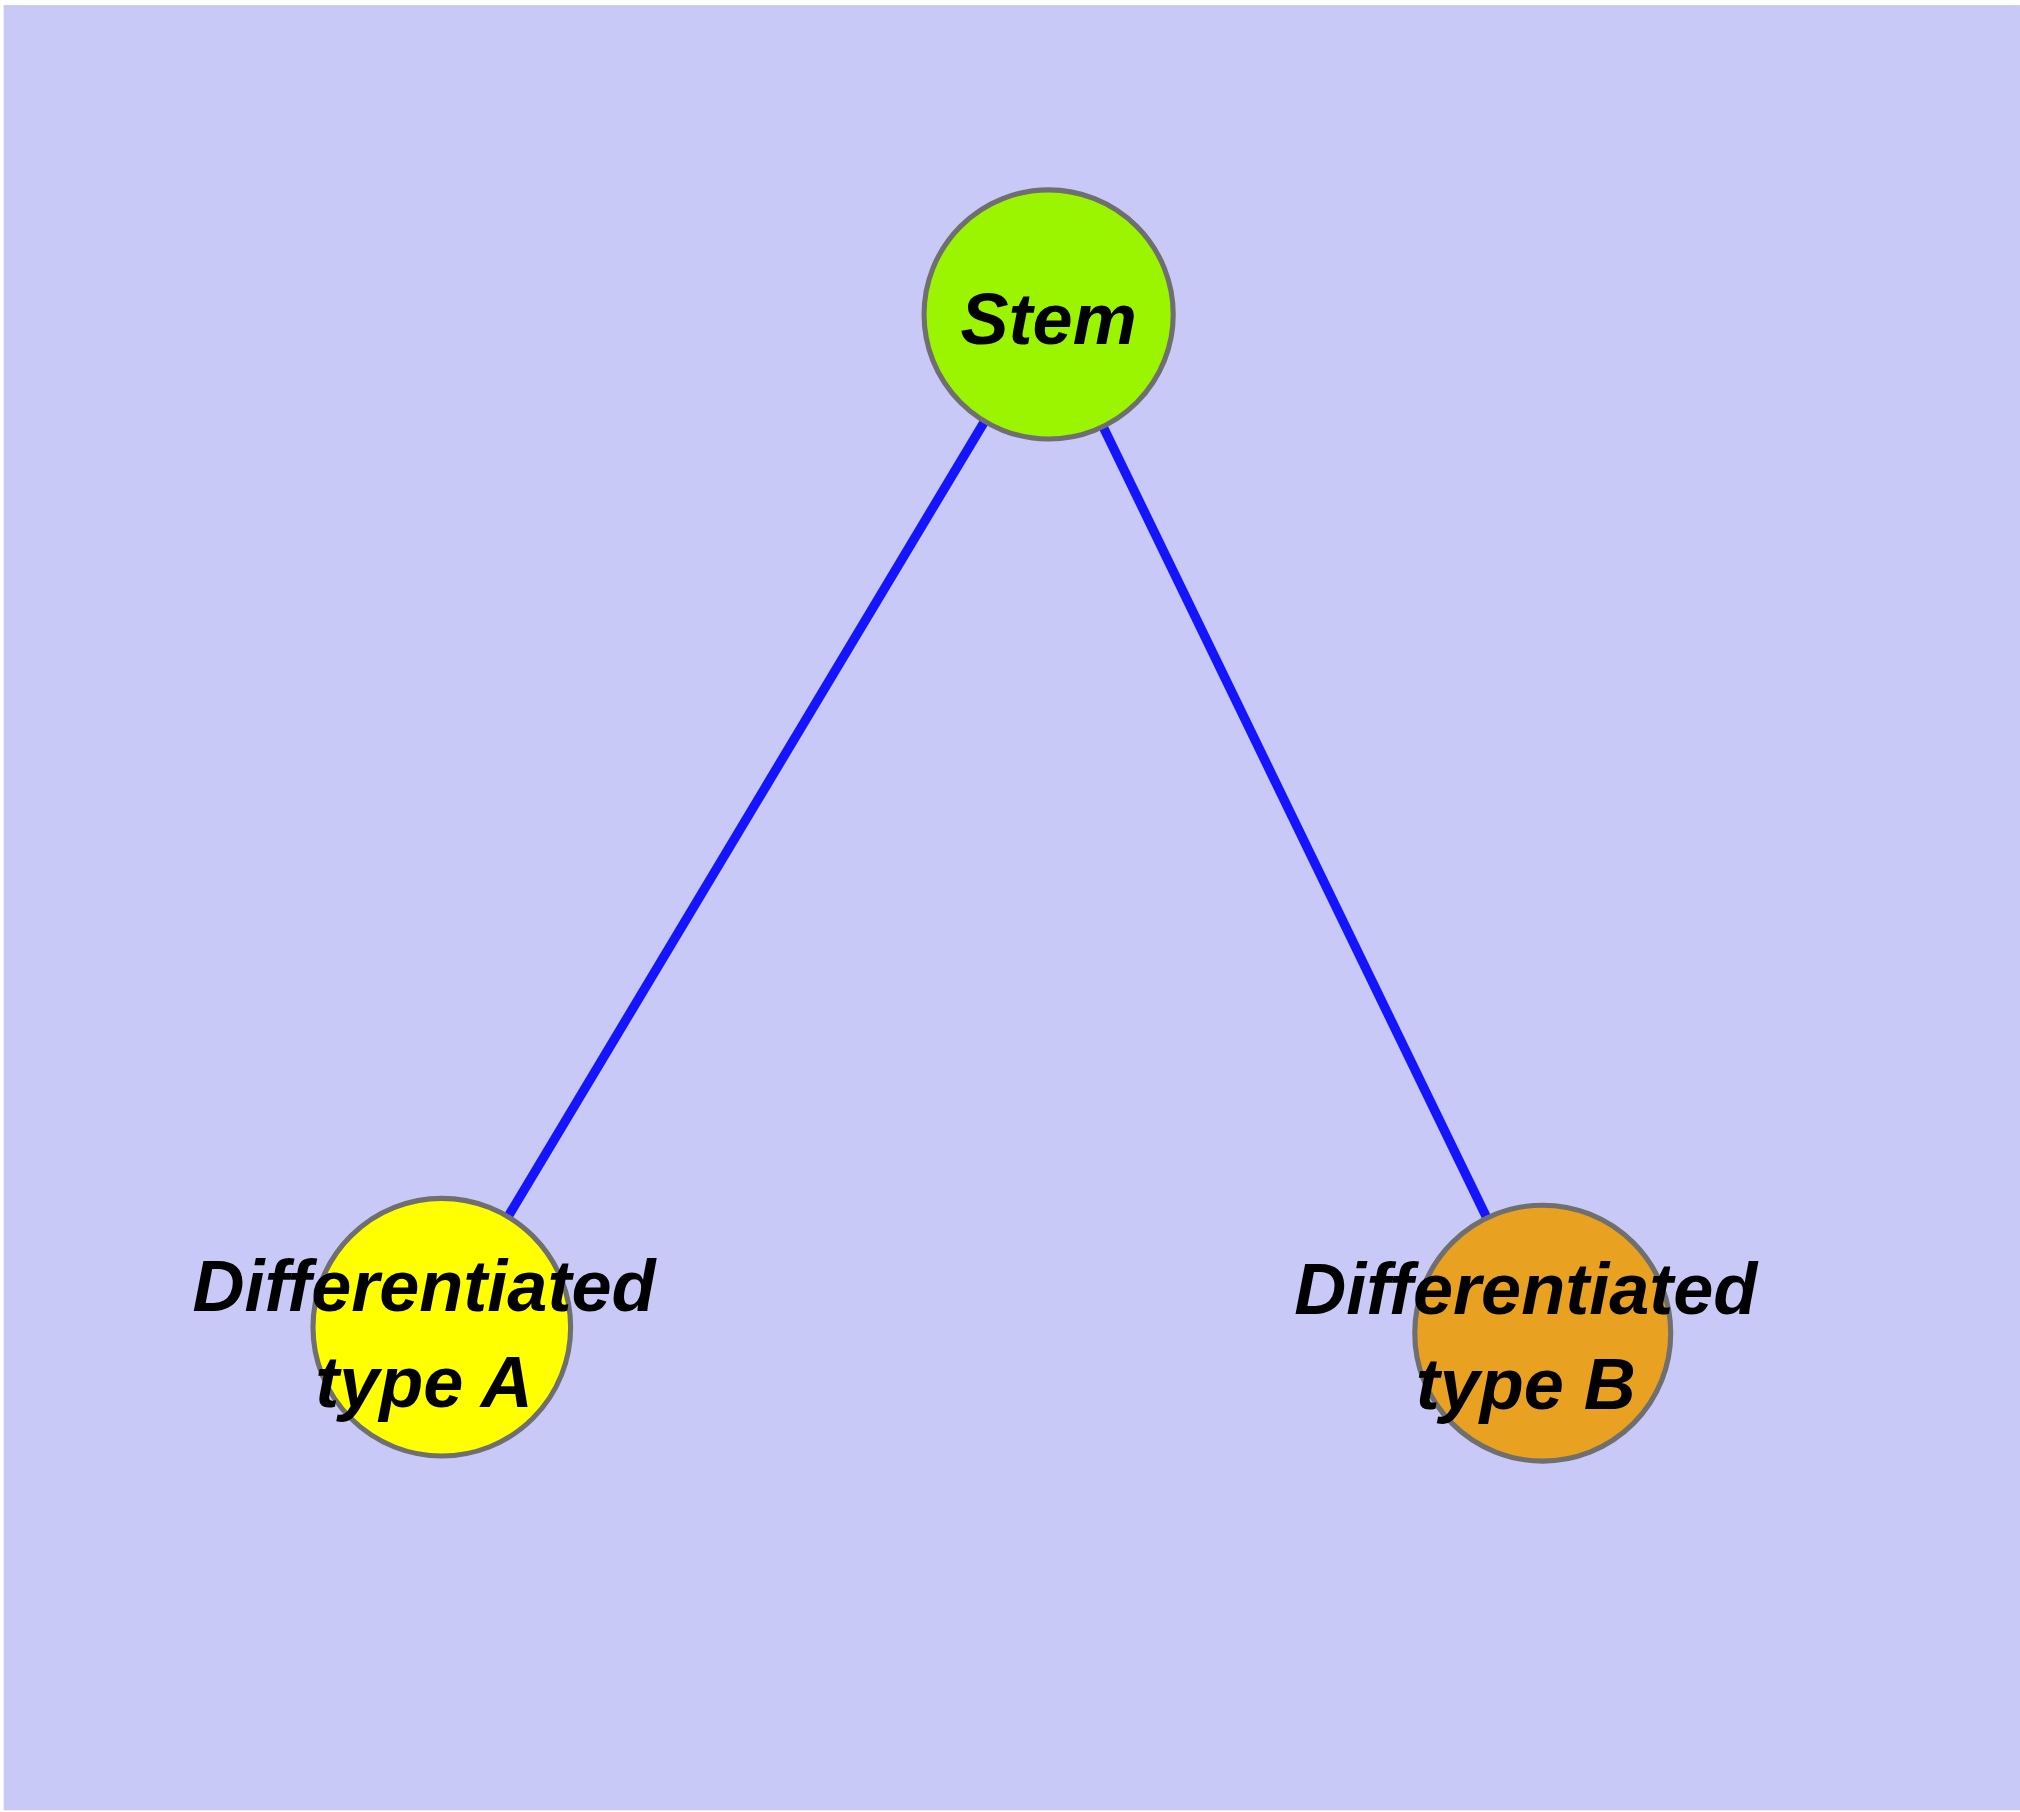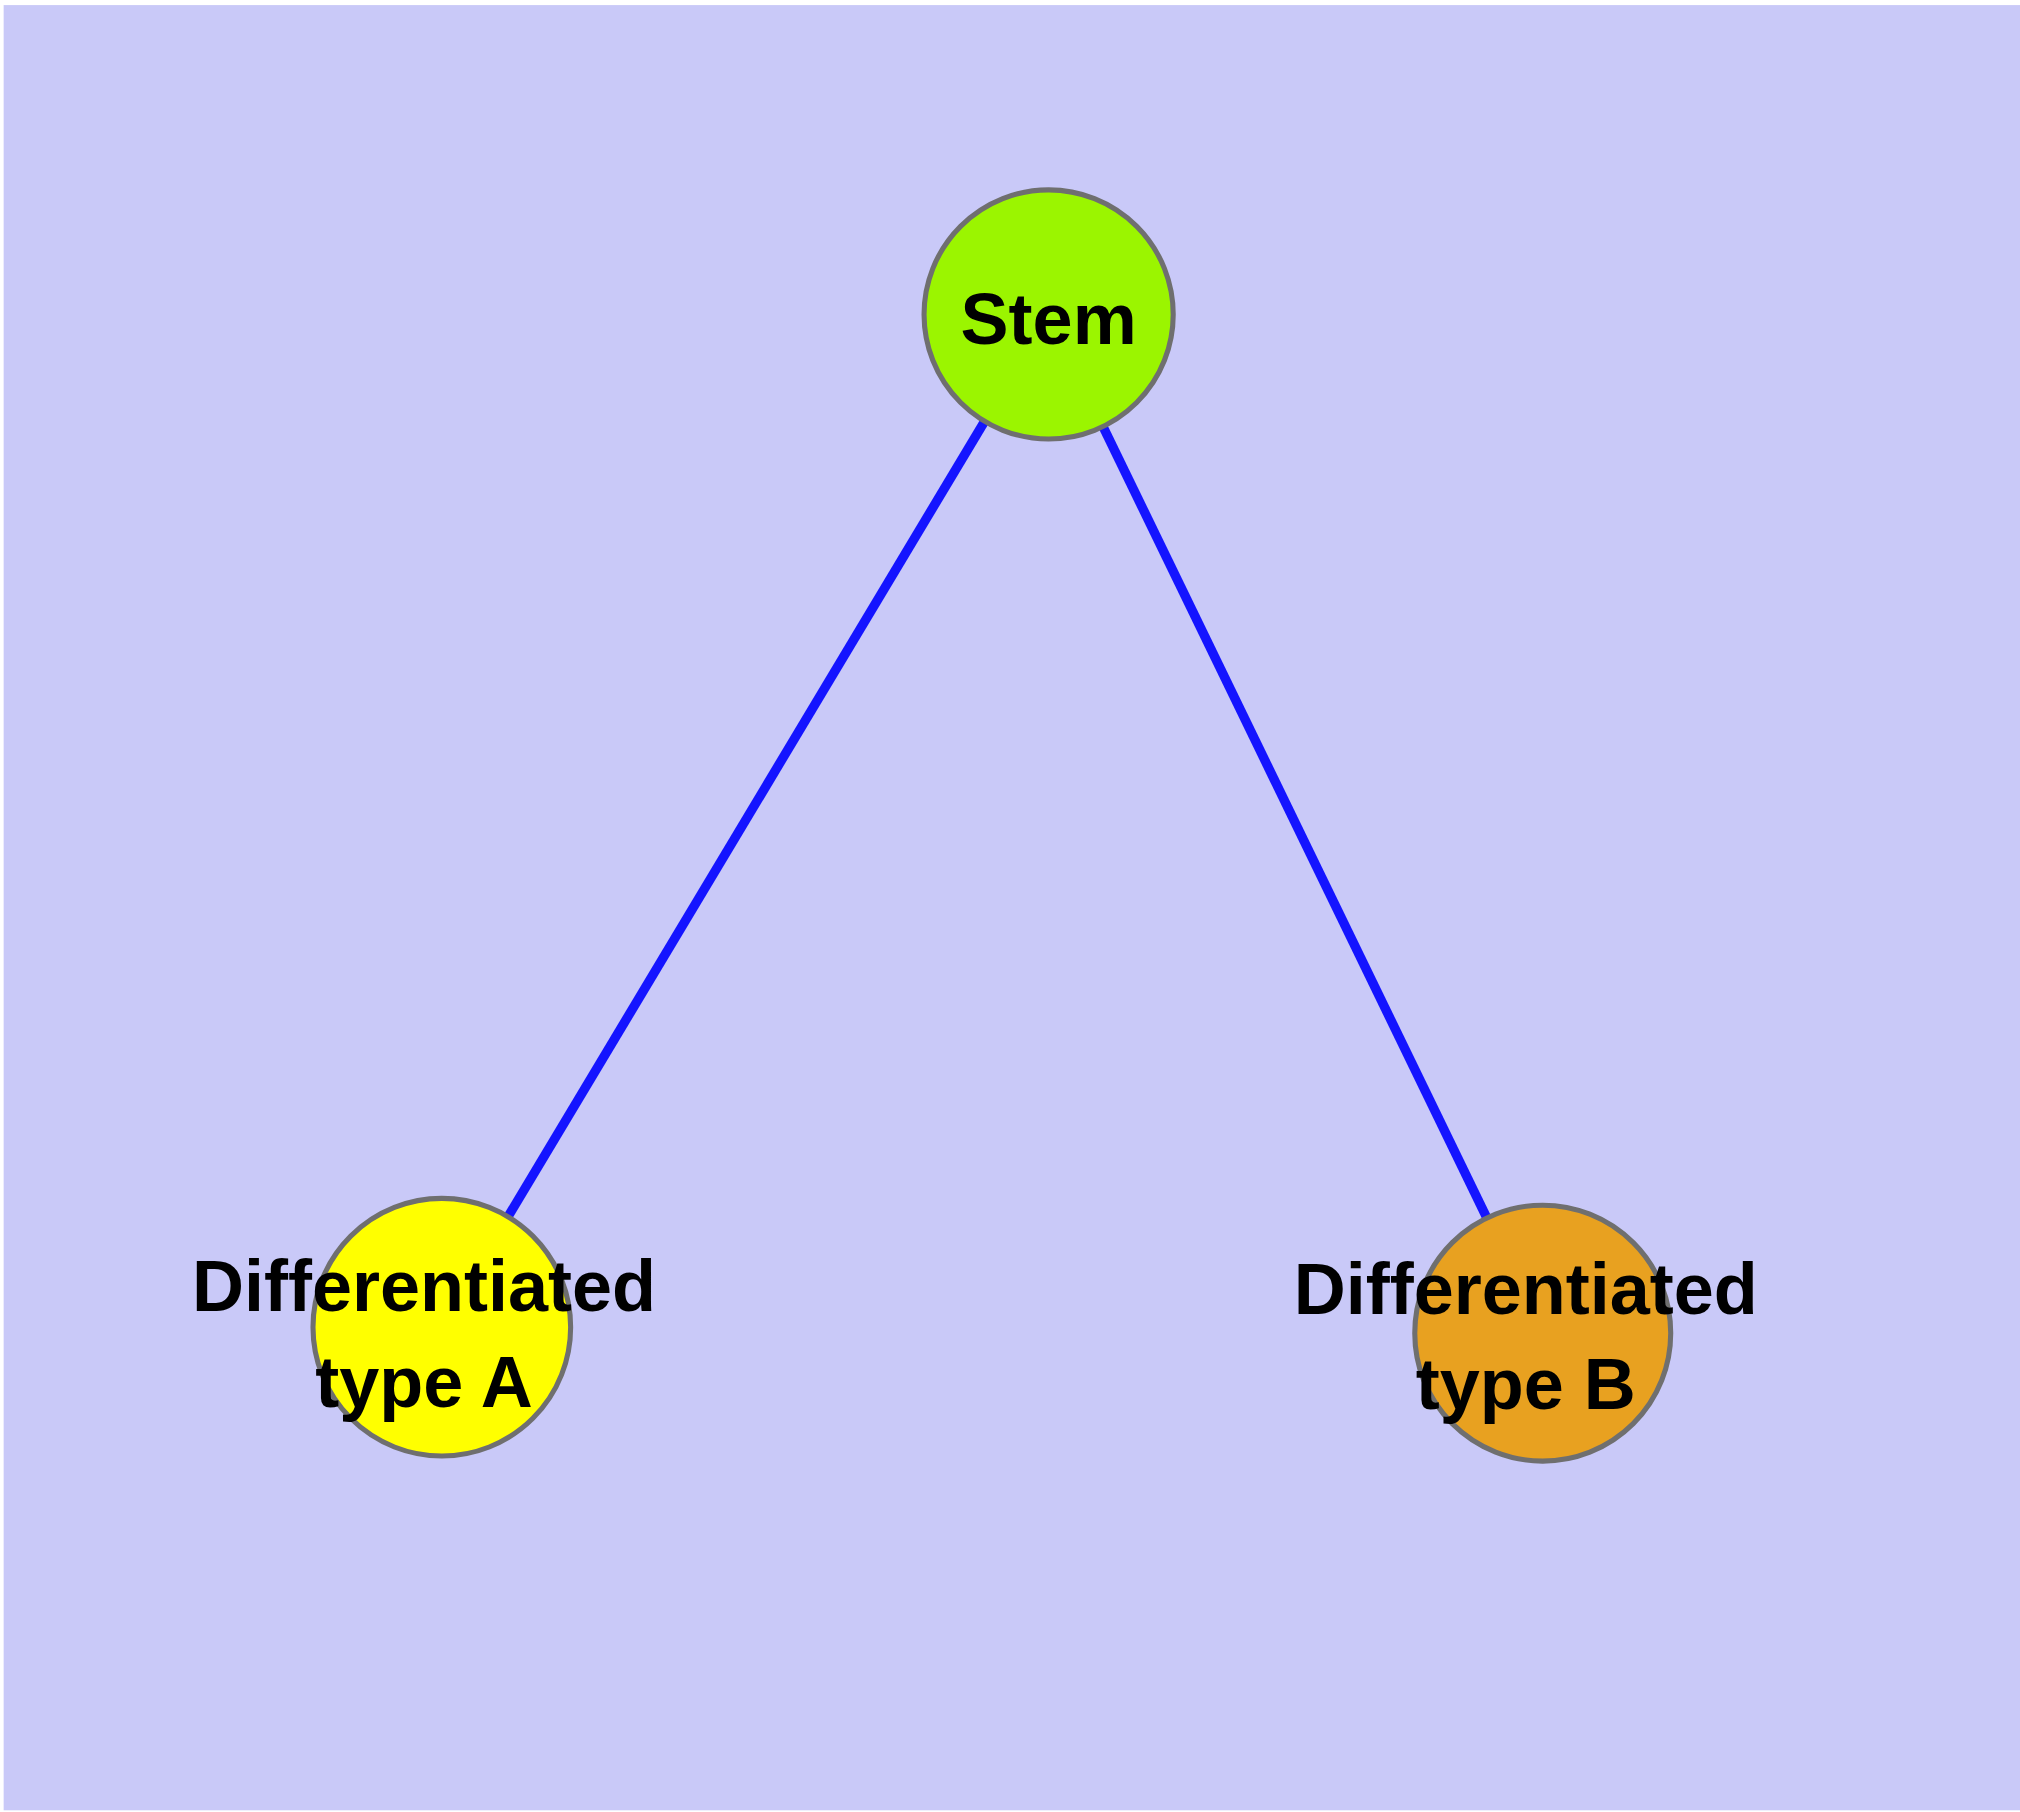--- a/index.html
+++ b/index.html
@@ -8,20 +8,21 @@
     width: 2021px;
     height: 1812px;
     background: #FFFFFF;
     overflow: hidden;
   }
   .canvas-wrap {
     position: absolute;
     inset: 0;
     width: 1719px;
     height: 1812px;
+    font-style: italic;
   }
   svg {
     display: block;
   }
   .node-label {
     font-family: "Liberation Sans", sans-serif;
     font-weight: bold;
     font-size: 85px;
     text-anchor: middle;
   }

